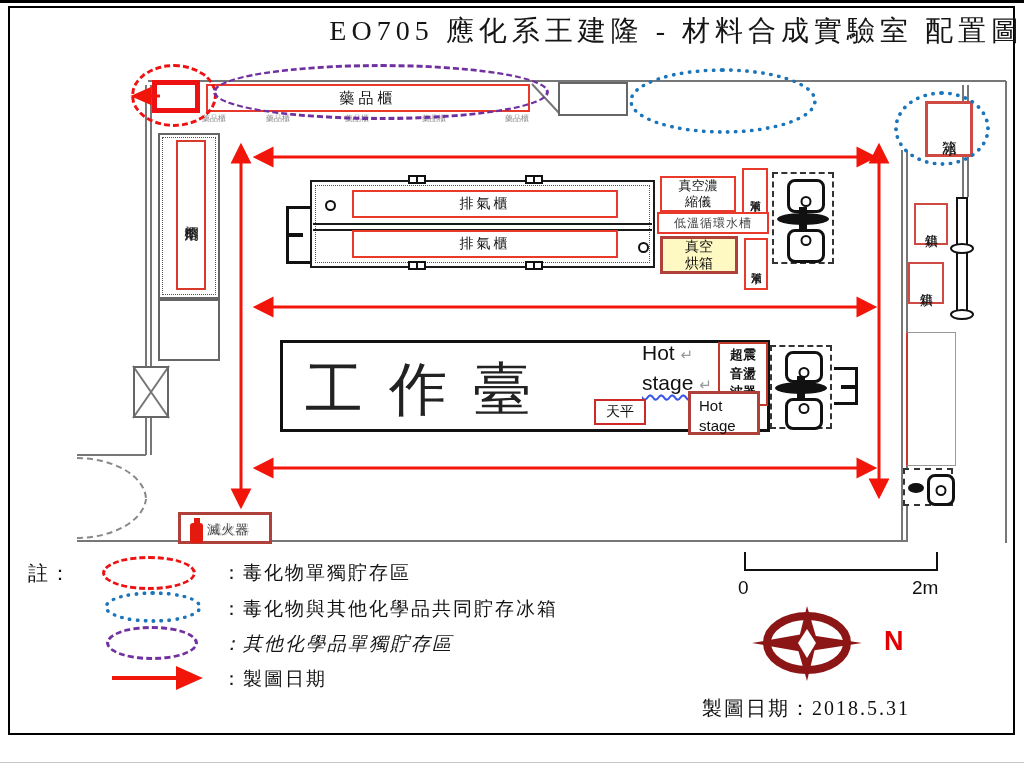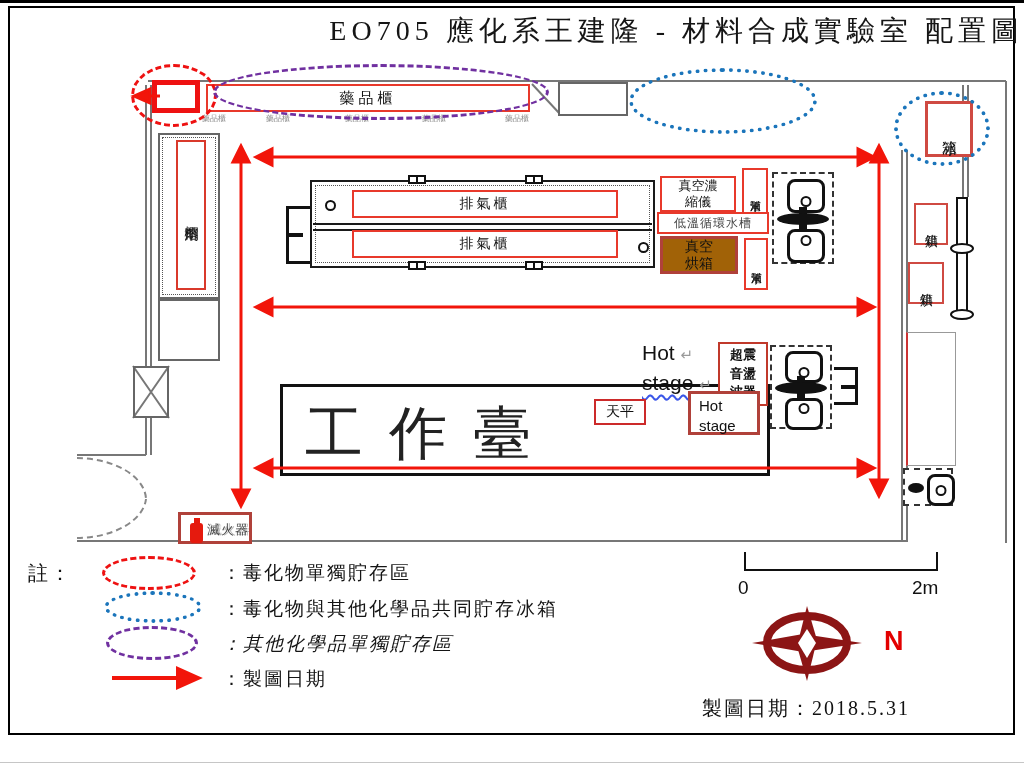--- a/index.html
+++ b/index.html
@@ -132,41 +132,41 @@
   <div class="abs rbox center sans ml" style="left:660px;top:176px;width:76px;height:36px;font-size:13px;line-height:1.25;z-index:2;">
     <span class="ml">真空濃
 縮儀</span>
   </div>
   <div class="abs rbox center sans" style="left:742px;top:168px;width:26px;height:48px;font-size:11px;z-index:2;">
     <span class="vtext">水幫浦</span>
   </div>
   <div class="abs rbox center sans" style="left:657px;top:212px;width:112px;height:22px;font-size:12px;letter-spacing:1px;color:#444;z-index:3;">
     <span>低溫循環水槽</span>
   </div>
-  <div class="abs center sans" style="left:660px;top:236px;width:78px;height:38px;border:3px solid #b0413a;background:#a16207;font-size:14px;line-height:1.25;z-index:2;">
+  <div class="abs center sans" style="left:660px;top:236px;width:78px;height:38px;border:3px solid #b0413a;background:#fef9c3;font-size:14px;line-height:1.25;z-index:2;">
     <span class="ml" style="text-align:left;">真空
 烘箱</span>
   </div>
   <div class="abs rbox center sans" style="left:744px;top:238px;width:24px;height:52px;font-size:11px;z-index:2;">
     <span class="vtext">水幫浦</span>
   </div>
 
   <div class="abs sink" style="left:772px;top:172px;width:62px;height:92px;z-index:2;">
     <div class="basin" style="left:13px;top:5px;width:32px;height:28px;">
         <div class="dot" style="bottom:3px;"></div>
       </div>
     <div class="stem" style="left:25px;top:33px;width:8px;height:8px;"></div>
     <div class="lens" style="left:3px;top:39px;width:52px;height:12px;"></div>
     <div class="stem" style="left:25px;top:50px;width:8px;height:8px;"></div>
     <div class="basin" style="left:13px;top:55px;width:32px;height:28px;">
         <div class="dot" style="top:3px;"></div>
       </div>
   </div>
 
-  <div class="abs" style="left:280px;top:340px;width:490px;height:92px;border:3px solid #111;background:#fff;z-index:2;margin-top:44px;">
+  <div class="abs" style="left:280px;top:340px;width:490px;height:92px;border:3px solid #111;background:#fff;z-index:2;">
     <div style="position:absolute;left:22px;top:8px;font-size:58px;letter-spacing:26px;color:#222;">工作臺</div>
   </div>
   <div class="abs sans" style="left:642px;top:341px;width:90px;height:56px;font-size:21px;color:#111;z-index:3;">
     <div><span>Hot</span>
       <span class="retmark"></span>
       <span class="retmark">↵</span></div>
     <div style="margin-top:6px;"><span class="wavy">stage</span>
       <span class="retmark">↵</span></div>
   </div>
   <div class="abs center sans" style="left:718px;top:342px;width:50px;height:64px;border:2px solid #c0392b;background:#fff;font-size:13px;font-weight:bold;line-height:1.45;z-index:3;">
@@ -207,21 +207,21 @@
   <div class="abs knob" style="left:950px;top:243px;width:24px;height:11px;border-radius:50%;z-index:2;"></div>
   <div class="abs knob" style="left:950px;top:309px;width:24px;height:11px;border-radius:50%;z-index:2;"></div>
   <div class="abs" style="left:906px;top:332px;width:50px;height:134px;border:1px solid #999;border-left:2px solid #c33;background:#fff;z-index:2;"></div>
   <div class="abs sink" style="left:903px;top:468px;width:50px;height:38px;z-index:2;">
     <div class="basin" style="left:22px;top:4px;width:22px;height:26px;">
         <div class="dot" style="top:8px;"></div>
       </div>
     <div class="lens" style="left:3px;top:13px;width:16px;height:10px;"></div>
   </div>
 
-  <div class="abs" style="left:178px;top:512px;width:74px;height:32px;border:3px solid #b0413a;background:#fff;z-index:2;">
+  <div class="abs" style="left:178px;top:512px;width:94px;height:32px;border:3px solid #b0413a;background:#fff;z-index:2;">
     <span>
       <span class="ext-body"></span>
       <span class="ext-top"></span>
     </span>
     <span class="sans" style="position:absolute;left:26px;top:6px;font-size:13px;color:#4a4a4a;letter-spacing:1px;text-shadow:2px 0 0 rgba(90,90,90,0.45);">滅火器</span>
   </div>
 
   <svg width="1024" height="768" style="z-index:3;pointer-events:none;">
     <g stroke="#f2150a" stroke-width="3" fill="#f2150a">
       <line x1="270" y1="157" x2="860" y2="157"></line>

